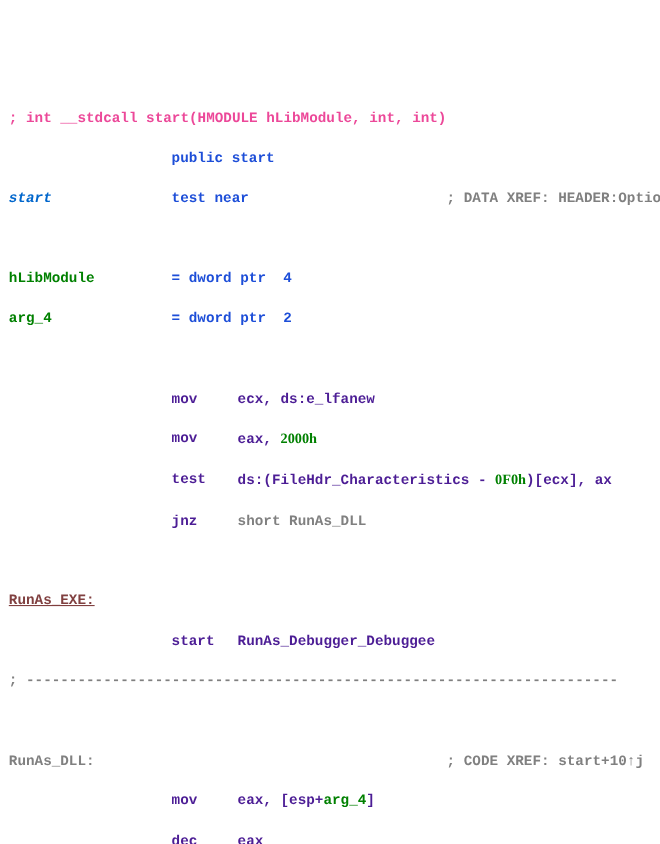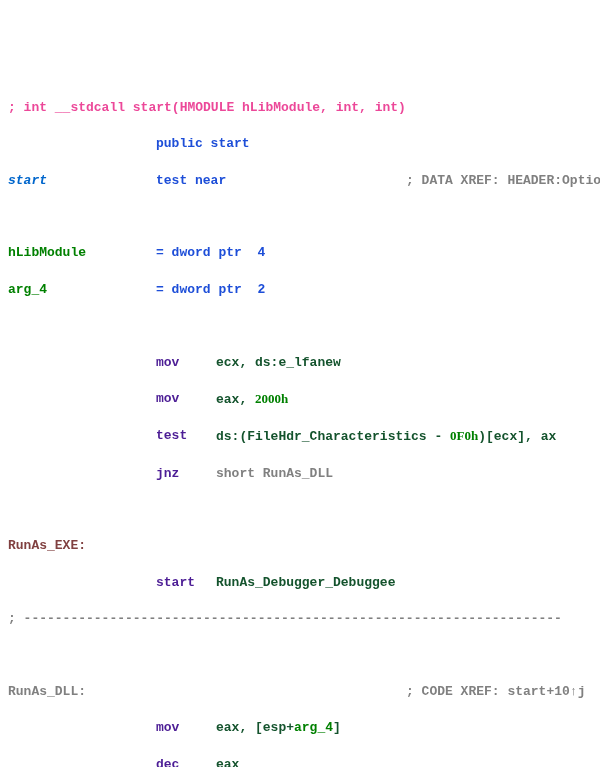--- a/index.html
+++ b/index.html
@@ -14,25 +14,25 @@
     overflow: hidden;
     width: 600px;
     font-weight: bold;
   }
   .line { display: block; }
   .comment { color: #ec4899; }
   .keyword { color: #1d4ed8; }
   .mnemonic { color: #4c1d95; }
   .label { color: #0066cc; font-style: italic; }
   .num { color: #008000; font-family: Liberation Serif, serif; }
-  .name { color: #14532d; }
+  .name { color: #4c1d95; }
   .xref { color: #808080; }
   .dashes { color: #808080; }
   .param { color: #008000; }
-  .runas-label { color: #804040; }
+  .runas-label { color: #804040; text-decoration: underline; }
   .dim { color: #808080; margin-top: 44px; }
   .col-label { display:inline-block; width: 148px; vertical-align: top;}
   .col-op { display:inline-block; width: 60px; vertical-align: top;}
   .col-args { display:inline-block; width: 190px; vertical-align: top;}
 </style>
 </head>
 <body>
 
 
 

